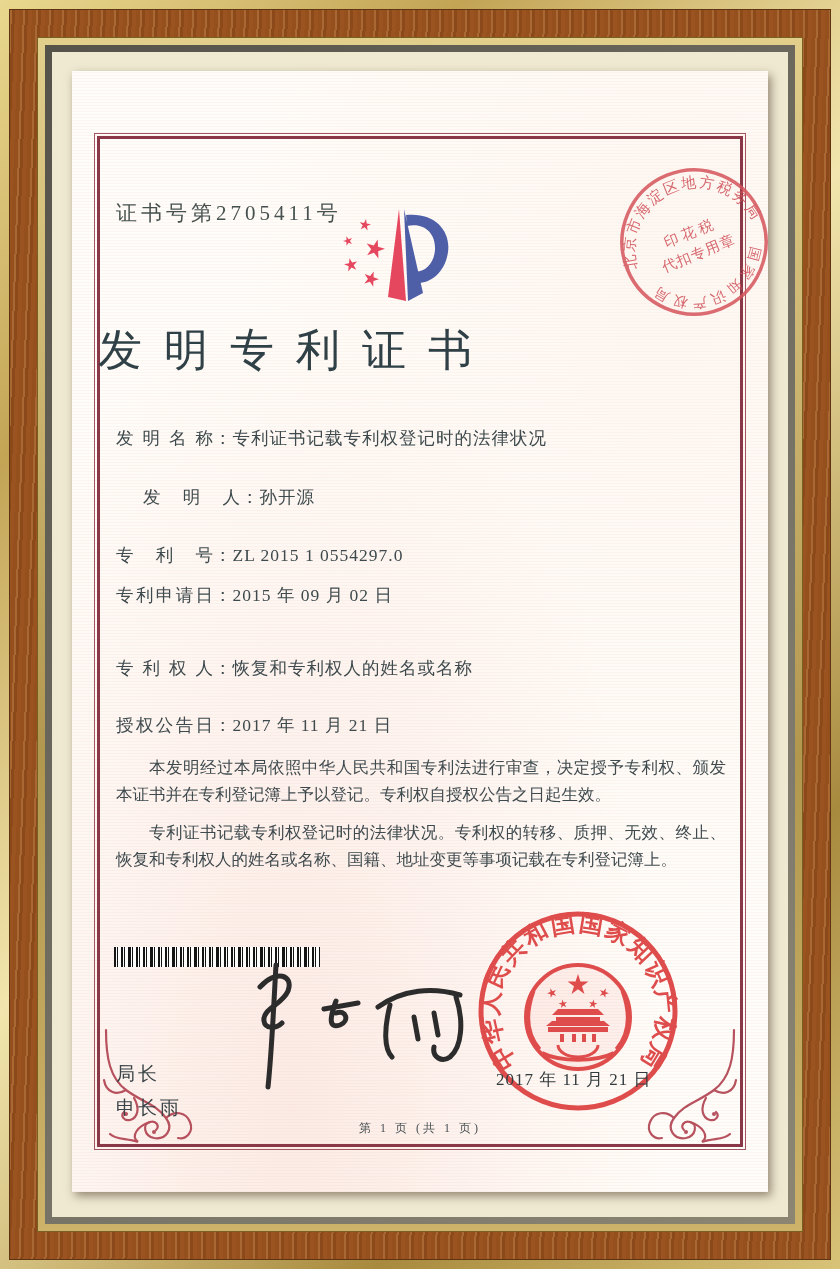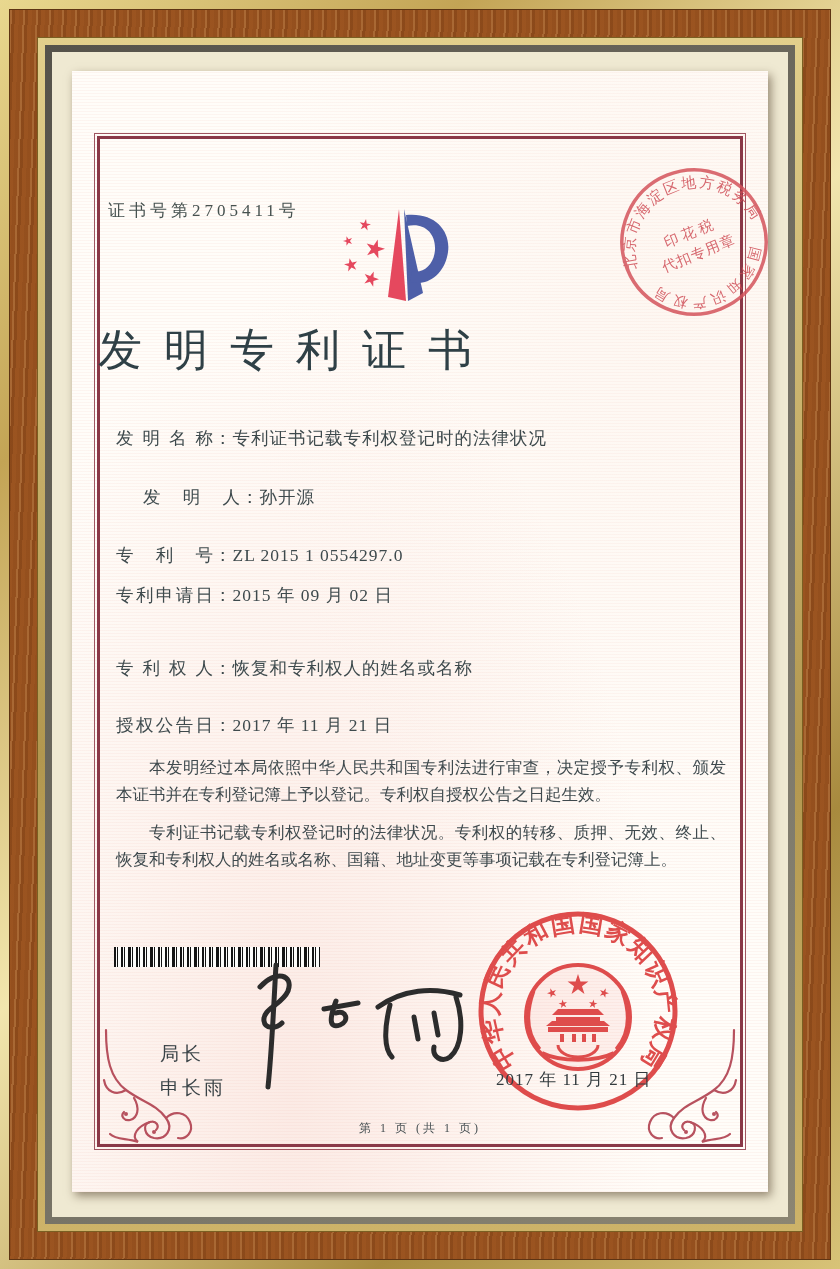--- a/index.html
+++ b/index.html
@@ -45,22 +45,22 @@
   }
   .cert-border-inner{
     position:absolute;inset:2px;
     border:3px solid #8a3847;
   }
   .flourish{position:absolute;bottom:5px;width:96px;height:116px;opacity:0.9;}
   .flourish.br{right:5px;}
   .flourish.bl{left:5px;transform:scaleX(-1);}
 
   .cert-number{
-    position:absolute;left:36px;top:128px;
-    font-size:17px;letter-spacing:4px;color:#46514f;white-space:nowrap;
+    position:absolute;left:44px;top:128px;
+    font-size:21px;letter-spacing:4px;color:#46514f;white-space:nowrap;
   }
   .logo-svg{position:absolute;left:262px;top:134px;}
   .tax-stamp{
     position:absolute;left:543px;top:92px;width:158px;height:158px;
     transform:rotate(-22deg);opacity:0.85;
   }
   .cert-title{
     position:absolute;top:250px;left:4px;width:100%;text-align:left;
     font-size:44px;font-weight:500;color:#2f4046;
     letter-spacing:22px;text-indent:22px;white-space:nowrap;
@@ -83,22 +83,22 @@
   .body-text p{margin:11px;text-indent:2em;}
 
   .barcode{
     position:absolute;left:42px;top:876px;width:206px;height:20px;
     background-image:repeating-linear-gradient(90deg,
       #141414 0 2px,#fdfdfb 2px 3px,#141414 3px 4px,#fdfdfb 4px 7px,
       #141414 7px 9px,#fdfdfb 9px 10px,#141414 10px 11px,#fdfdfb 11px 14px,
       #141414 14px 17px,#fdfdfb 17px 18px,#141414 18px 19px,#fdfdfb 19px 22px);
   }
   .official{
-    position:absolute;left:44px;top:966px;
-    font-size:19px;color:#3a4347;line-height:34px;letter-spacing:3px;margin-left:44px;
+    position:absolute;left:44px;top:986px;
+    font-size:19px;color:#3a4347;line-height:34px;letter-spacing:3px;
   }
   .signature-svg{position:absolute;left:146px;top:888px;}
   .main-seal{position:absolute;left:400px;top:834px;width:212px;height:212px;opacity:0.93;}
   .seal-date{
     position:absolute;left:424px;top:997px;z-index:5;
     font-size:17px;color:#333b3e;letter-spacing:1px;white-space:nowrap;
   }
   .page-footer{
     position:absolute;top:1049px;left:0;width:100%;text-align:center;
     font-size:12px;color:#475053;letter-spacing:3px;

